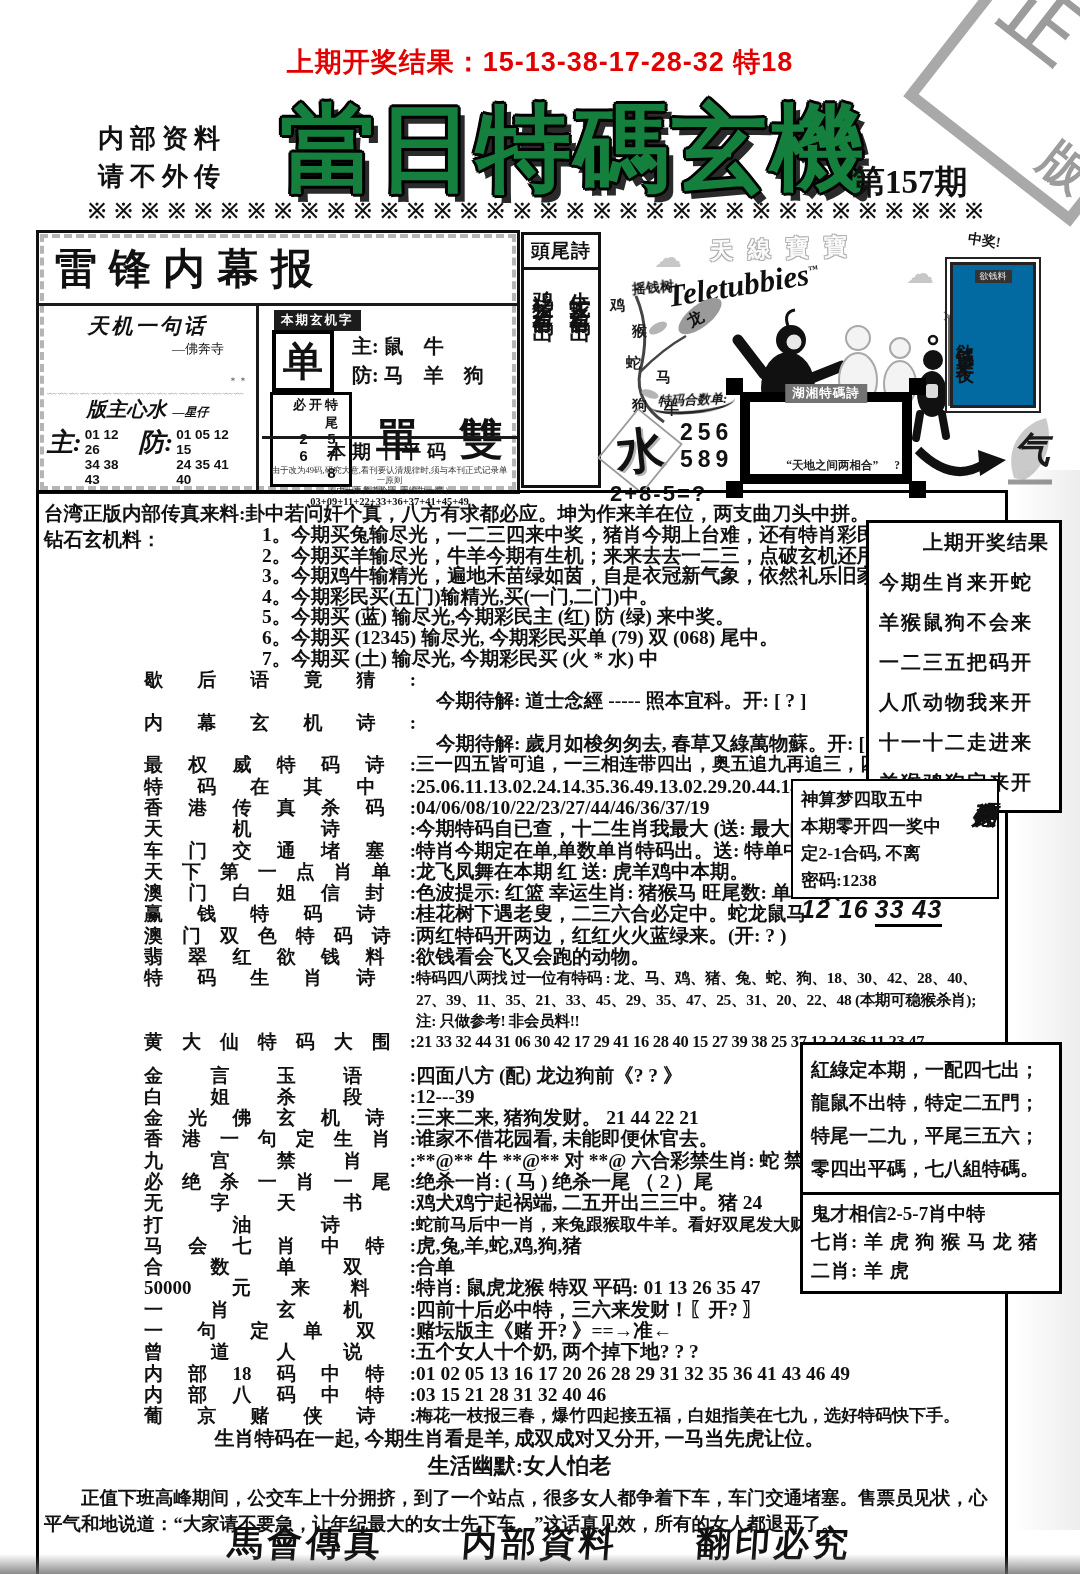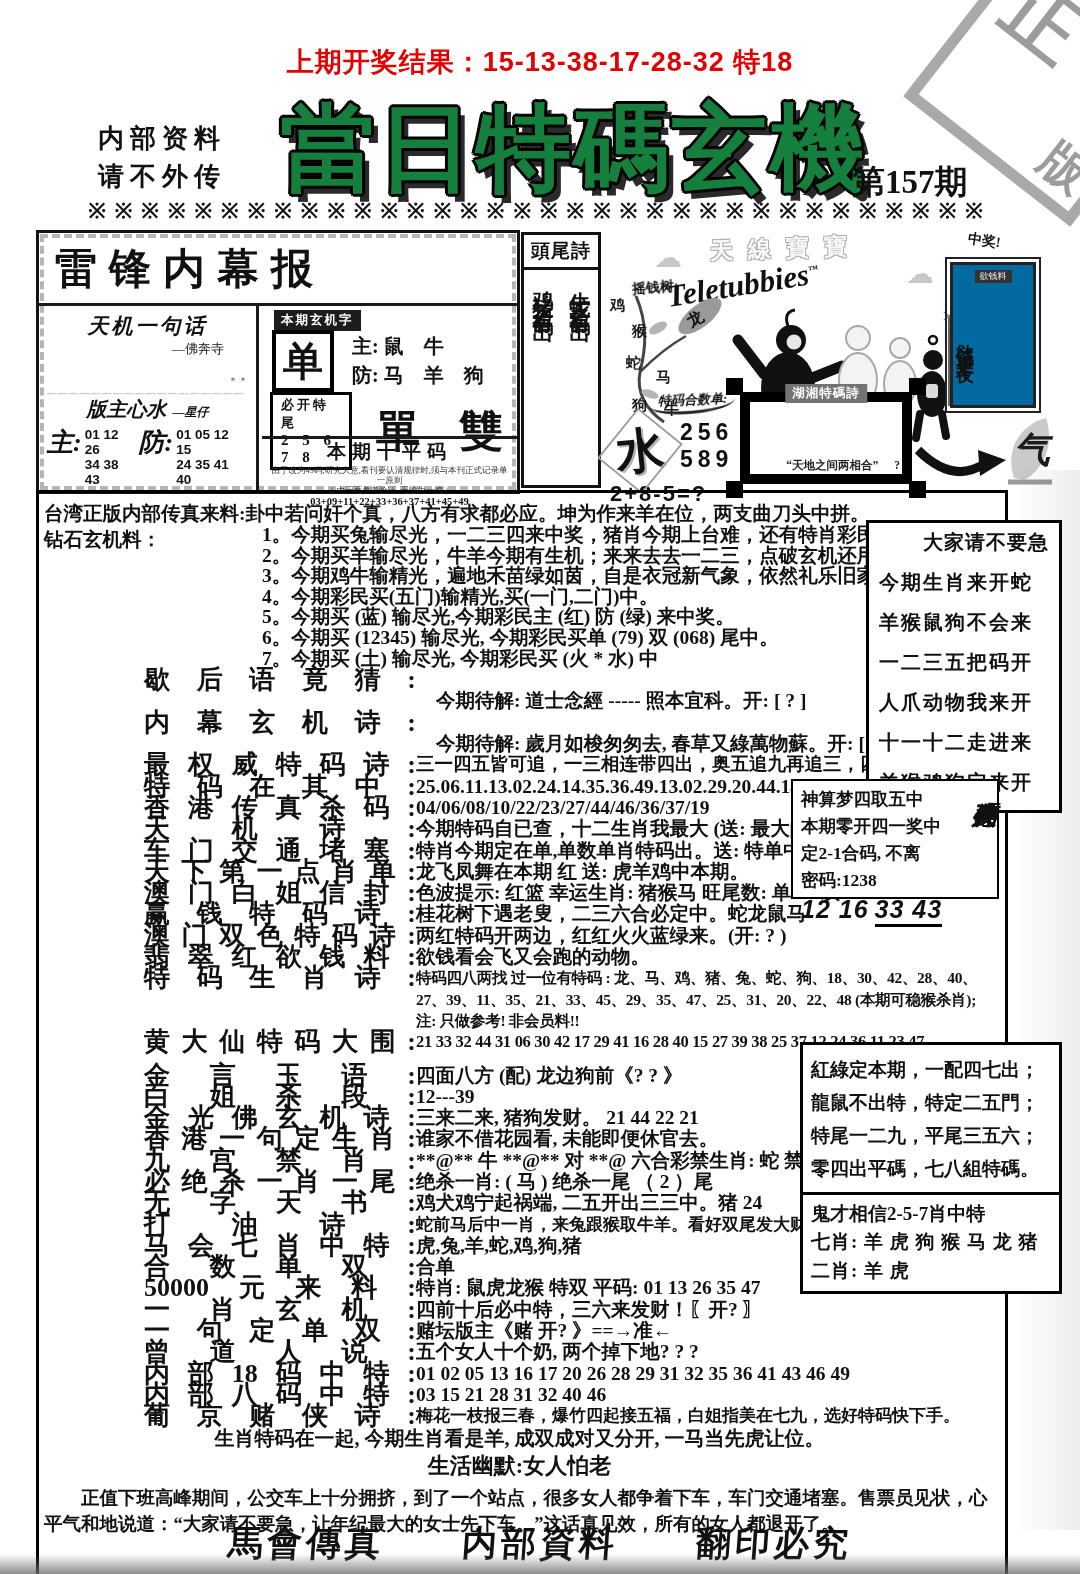--- a/index.html
+++ b/index.html
@@ -40,21 +40,21 @@
   .lf-big{font-size:26px;font-weight:900;font-style:italic;margin-right:3px;font-family:"Liberation Serif",serif;}
   .lf-stack{display:inline-flex;flex-direction:column;font-size:13.5px;font-weight:bold;line-height:15px;margin-right:4px;margin-top:2px;}
   .lf-right{position:absolute;left:223px;top:73px;right:0;bottom:0;}
   .lf-tag{position:absolute;left:12px;top:4px;background:#1c1c1c;color:#fff;font-size:12.5px;
     font-weight:bold;padding:2px 7px;letter-spacing:2px;filter:blur(.2px);}
   .lf-r1{position:absolute;left:10px;top:24px;display:flex;align-items:center;}
   .lf-danbox{width:54px;height:54px;border:4px solid #000;font-size:40px;font-weight:900;
     display:flex;align-items:center;justify-content:center;}
   .lf-zf{margin-left:18px;font-size:20px;font-weight:900;line-height:29px;white-space:nowrap;}
   .lf-r2{position:absolute;left:8px;top:86px;display:flex;align-items:center;}
-  .lf-tail{border:3px solid #000;padding:1px 8px;text-align:left;}
+  .lf-tail{border:3px solid #000;padding:1px 8px;text-align:right;font-family:Liberation Mono, monospace;}
   .lf-tail-t{font-size:13px;font-weight:bold;letter-spacing:3px;}
   .lf-tailnums{font-size:15px;font-weight:900;letter-spacing:5px;}
   .lf-pair{margin-left:24px;font-size:44px;font-weight:900;letter-spacing:14px;white-space:nowrap;}
   .lf-hr{position:absolute;left:0;right:0;top:130px;height:2.5px;background:#1a1a1a;}
   .lf-ten{position:absolute;left:0;right:0;top:133px;text-align:center;}
   .lf-ten-t{font-size:19px;font-weight:900;letter-spacing:6px;}
   .lf-fine{font-size:8.5px;color:#333;line-height:10px;filter:blur(.3px);padding:0 6px;}
   .lf-fnums{font-size:10.5px;font-weight:bold;filter:blur(.3px);margin-top:1px;}
   
   .tw-box{position:absolute;left:521px;top:232px;width:80px;height:256px;border:3px solid #111;box-sizing:border-box;background:#fff;}
@@ -96,21 +96,21 @@
   .qi{position:absolute;left:912px;top:412px;width:152px;height:78px;}
   
   .mainbox{position:absolute;left:36px;top:490px;width:972px;height:1216px;border:3px solid #000;
     box-sizing:border-box;padding:10px 10px 0 5px;overflow:hidden;}
   .intro{font-size:19.5px;font-weight:bold;line-height:22px;white-space:nowrap;}
   .dz{position:relative;}
   .dz-lbl{position:absolute;left:0;top:1px;font-size:19.5px;font-weight:bold;}
   .dz-items{margin-left:218px;}
   .dz-items > div{font-size:19.5px;font-weight:bold;line-height:20.6px;white-space:nowrap;}
   .row{display:flex;margin-left:100px;line-height:21.3px;}
-  .lbl{flex:0 0 272px;font-size:26px;font-weight:bold;text-align:justify;text-align-last:justify;}
+  .lbl{flex:0 0 272px;font-size:19px;font-weight:bold;text-align:justify;text-align-last:justify;}
   .txt{flex:1;font-size:19.5px;font-weight:bold;}
   .sub{margin-left:392px;font-size:19.5px;font-weight:bold;line-height:21.3px;white-space:nowrap;}
   .gap{height:12px;}
   .nw{white-space:nowrap;}
   .f18{font-size:18.5px;}
   .f17{font-size:17px;}
   .f16{font-size:16.5px;letter-spacing:-.3px;}
   .row-hang{display:block;margin-left:100px;padding-left:272px;text-indent:-272px;line-height:21.3px;}
   .row-hang .lbl{display:inline-block;width:272px;text-indent:0;vertical-align:top;}
   .row-hang .txt{display:inline;font-size:15.5px;letter-spacing:-.3px;}
@@ -440,21 +440,21 @@
         <span class="lbl">葡京赌侠诗:</span>
         <span class="txt f17 nw">梅花一枝报三春，爆竹四起接五福，白姐指美在七九，选好特码快下手。</span>
       </div>
 
     <div class="center-line">生肖特码在一起, 今期生肖看是羊, 成双成对又分开, 一马当先虎让位。</div>
     <div class="center-line2">生活幽默:女人怕老</div>
     <div class="humor">正值下班高峰期间，公交车上十分拥挤，到了一个站点，很多女人都争着下车，车门交通堵塞。售票员见状，心平气和地说道：“大家请不要急，让年纪最大的女士先下车。”这话真见效，所有的女人都退开了。</div>
   </div>
 
   <div class="poem-box">
-    <div class="poem-h">大家请不要急</div>
+    <div class="poem-h">上期开奖结果</div>
     <div class="poem-l">今期生肖来开蛇</div>
     <div class="poem-l">羊猴鼠狗不会来</div>
     <div class="poem-l">一二三五把码开</div>
     <div class="poem-l">人爪动物我来开</div>
     <div class="poem-l">十一十二走进来</div>
     <div class="poem-l">羊猴鸡狗定来开</div>
   </div>
 
   <div class="dream-box">
     <div class="dream-l">神算梦四取五中</div>

